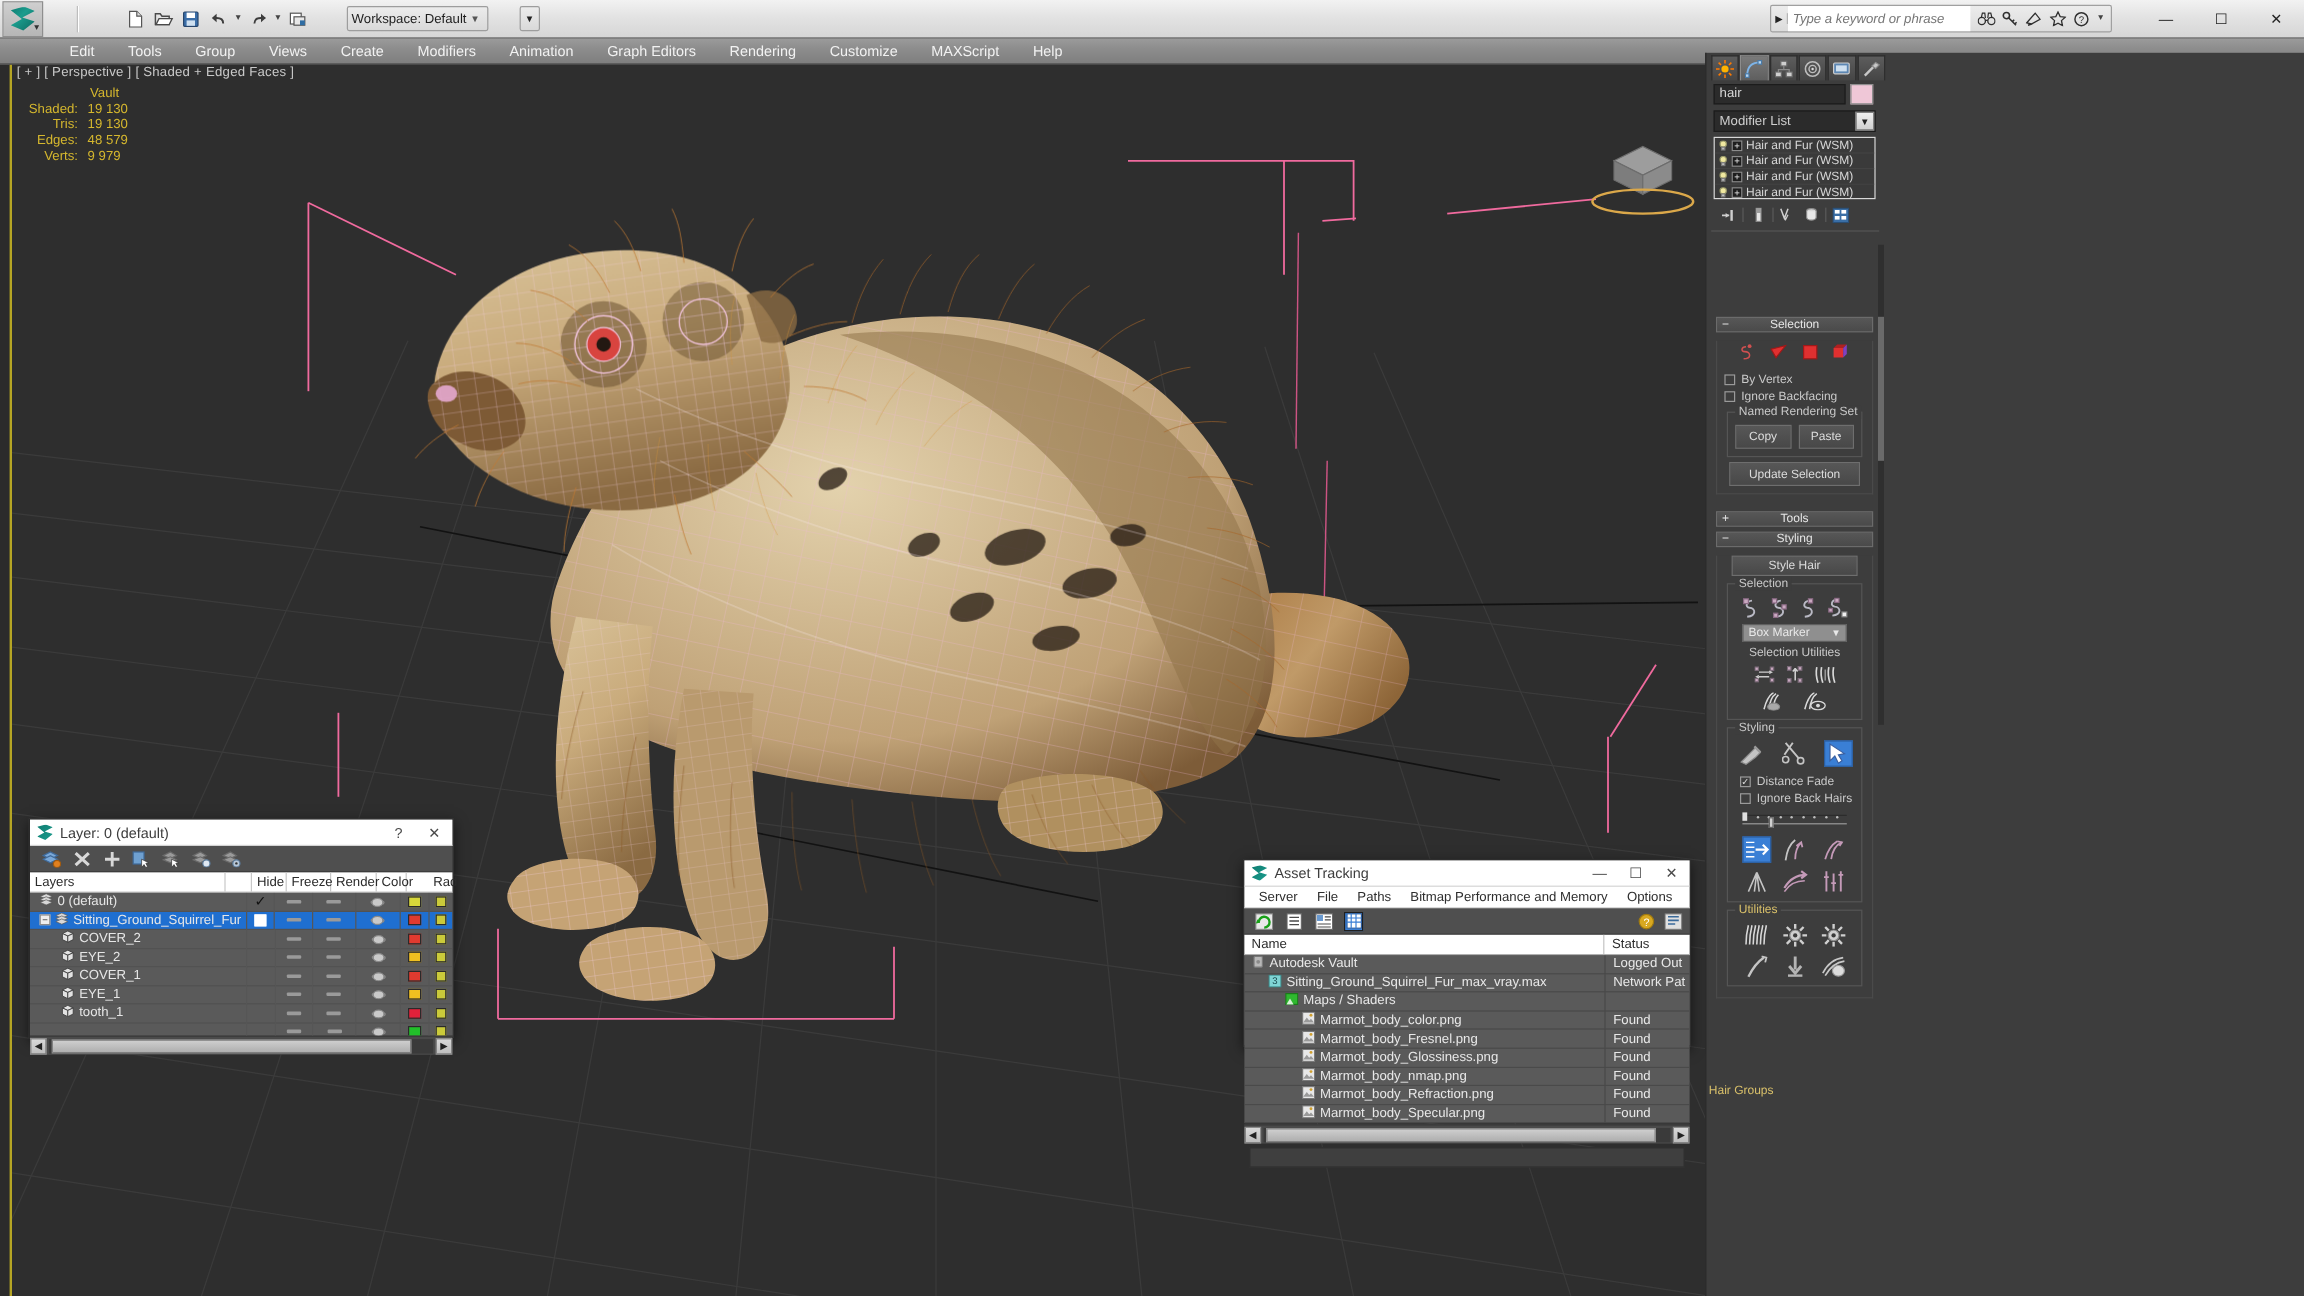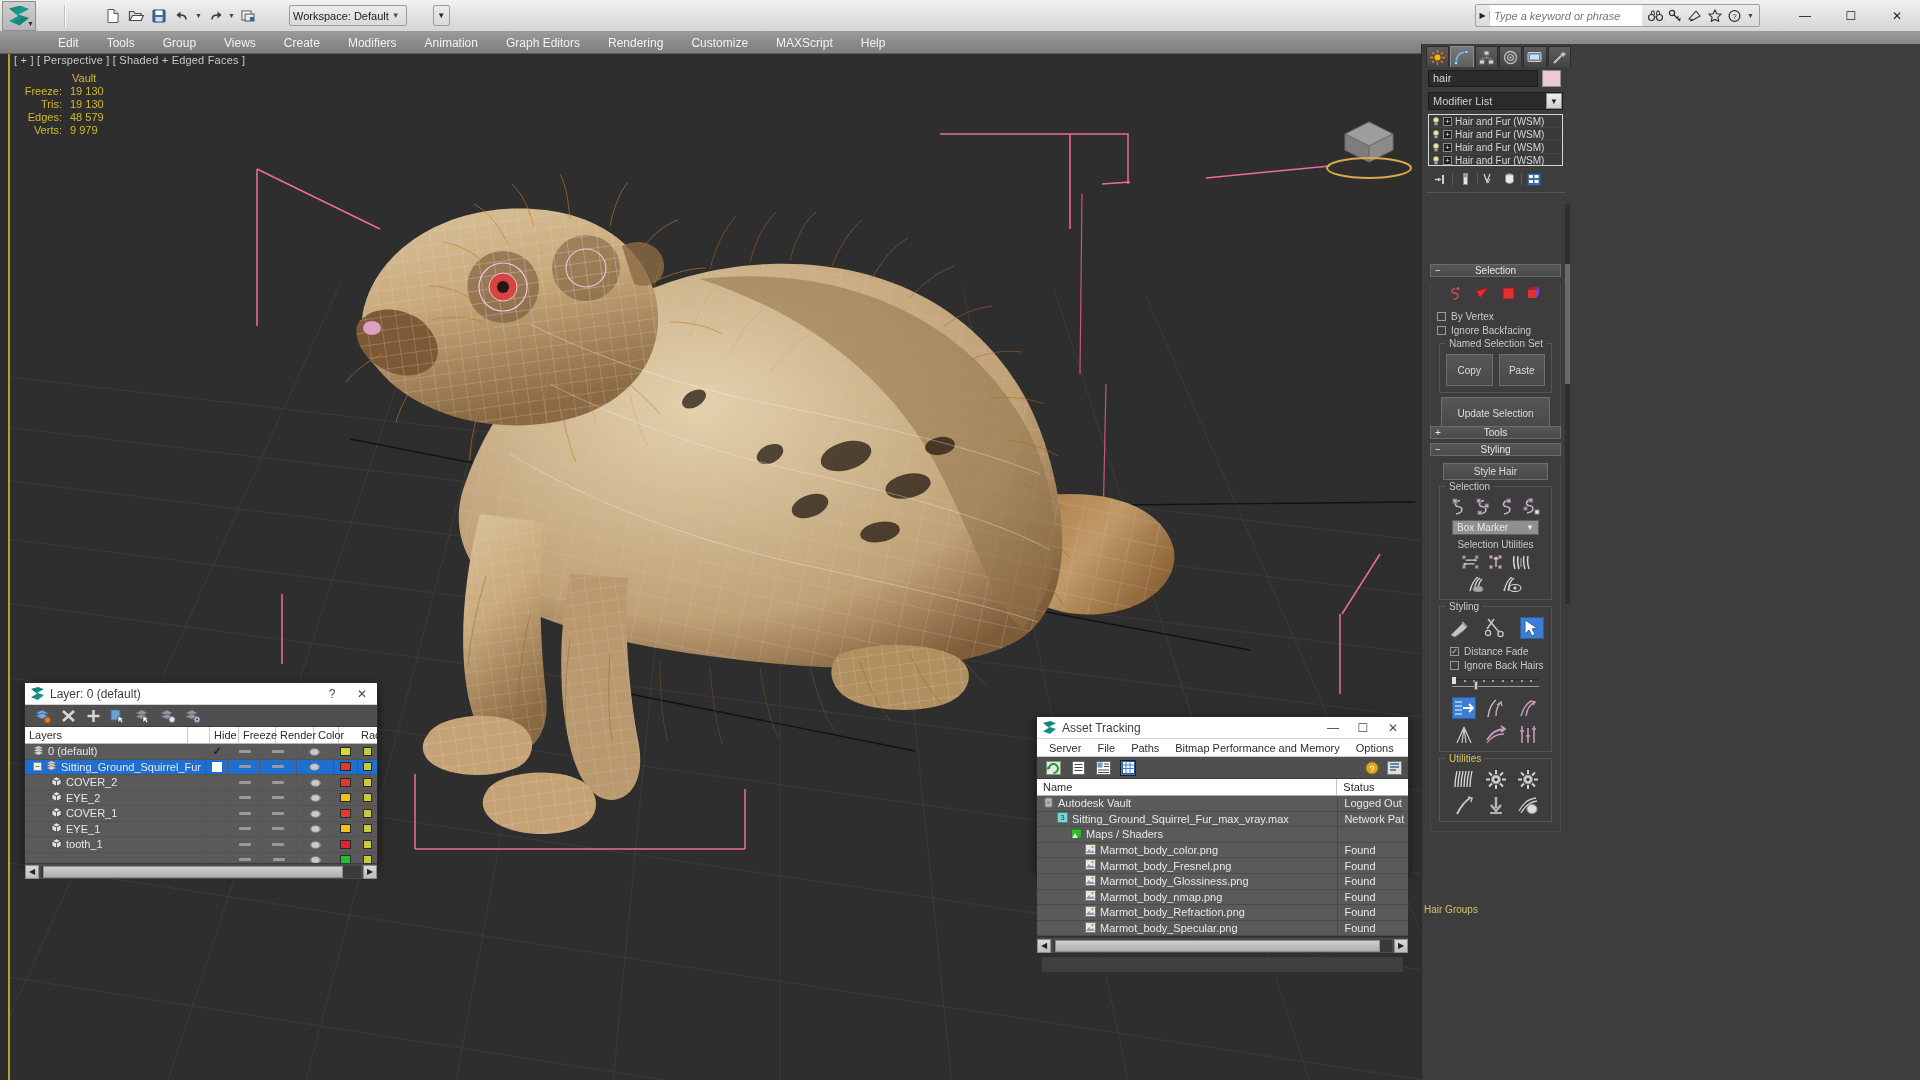--- a/index.html
+++ b/index.html
@@ -182,21 +182,21 @@
   }
   .grp > .gl {
     position:absolute; left:6px; top:-6px; background:#3d3d3d; padding: 0 3px;
     font-size:10px; color:#c9c9c9;
   }
   .cbrow { display:flex; align-items:center; gap:5px; font-size:10px; color:#c9c9c9; height:14px; }
   .cbox { width:9px; height:9px; background:#3d3d3d; border:1px solid #9a9a9a; display:flex;align-items:center;justify-content:center;font-size:8px;color:#ddd;}
   .btn3 {
     background: linear-gradient(180deg,#575757,#484848);
     border:1px solid #6e6e6e; color:#dcdcdc; font-size:10px;
-    height:32px; display:flex; align-items:center; justify-content:center;
+    height:20px; display:flex; align-items:center; justify-content:center;
   }
   .icorow { display:flex; align-items:center; justify-content:center; gap:8px; }
   .icobox { width:18px; height:18px; display:flex; align-items:center; justify-content:center; }
   .icobox.sel { background:#3a7fd5; border:1px solid #2b5ea0; }
 
   
   .dlg {
     position:absolute;
     background:#4f4f4f;
     border:1px solid #2a2a2a;
@@ -380,21 +380,21 @@
     <div class="vp-label">[ + ] [ Perspective ] [ Shaded + Edged Faces ]</div>
 
     <div class="vp-stats">
       <table>
         <tbody>
             <tr>
               <td class="k"></td>
               <td class="v hdr">Vault</td>
             </tr>
         <tr>
-              <td class="k">Freeze:</td>
+              <td class="k">Shaded:</td>
               <td class="v">19 130</td>
             </tr>
         <tr>
               <td class="k">Tris:</td>
               <td class="v">19 130</td>
             </tr>
         <tr>
               <td class="k">Edges:</td>
               <td class="v">48 579</td>
             </tr>
@@ -810,21 +810,21 @@
           <div class="cbrow">
             <span class="cbox"></span>
             <span>By Vertex</span>
           </div>
           <div class="cbrow">
             <span class="cbox"></span>
             <span>Ignore Backfacing</span>
           </div>
         </div>
         <div class="grp">
-          <span class="gl">Named Selection Set</span>
+          <span class="gl">Named Rendering Set</span>
           <div style="display:flex; gap:6px; margin-top:2px;">
             <div class="btn3" style="flex:1;">Copy</div>
             <div class="btn3" style="flex:1;">Paste</div>
           </div>
         </div>
         <div class="btn3" style="margin:2px 10px 0 10px;">Update Selection</div>
       </div>
     </div>
 
     <div style="position:absolute; left:8px; top:382px; width:131px;">

